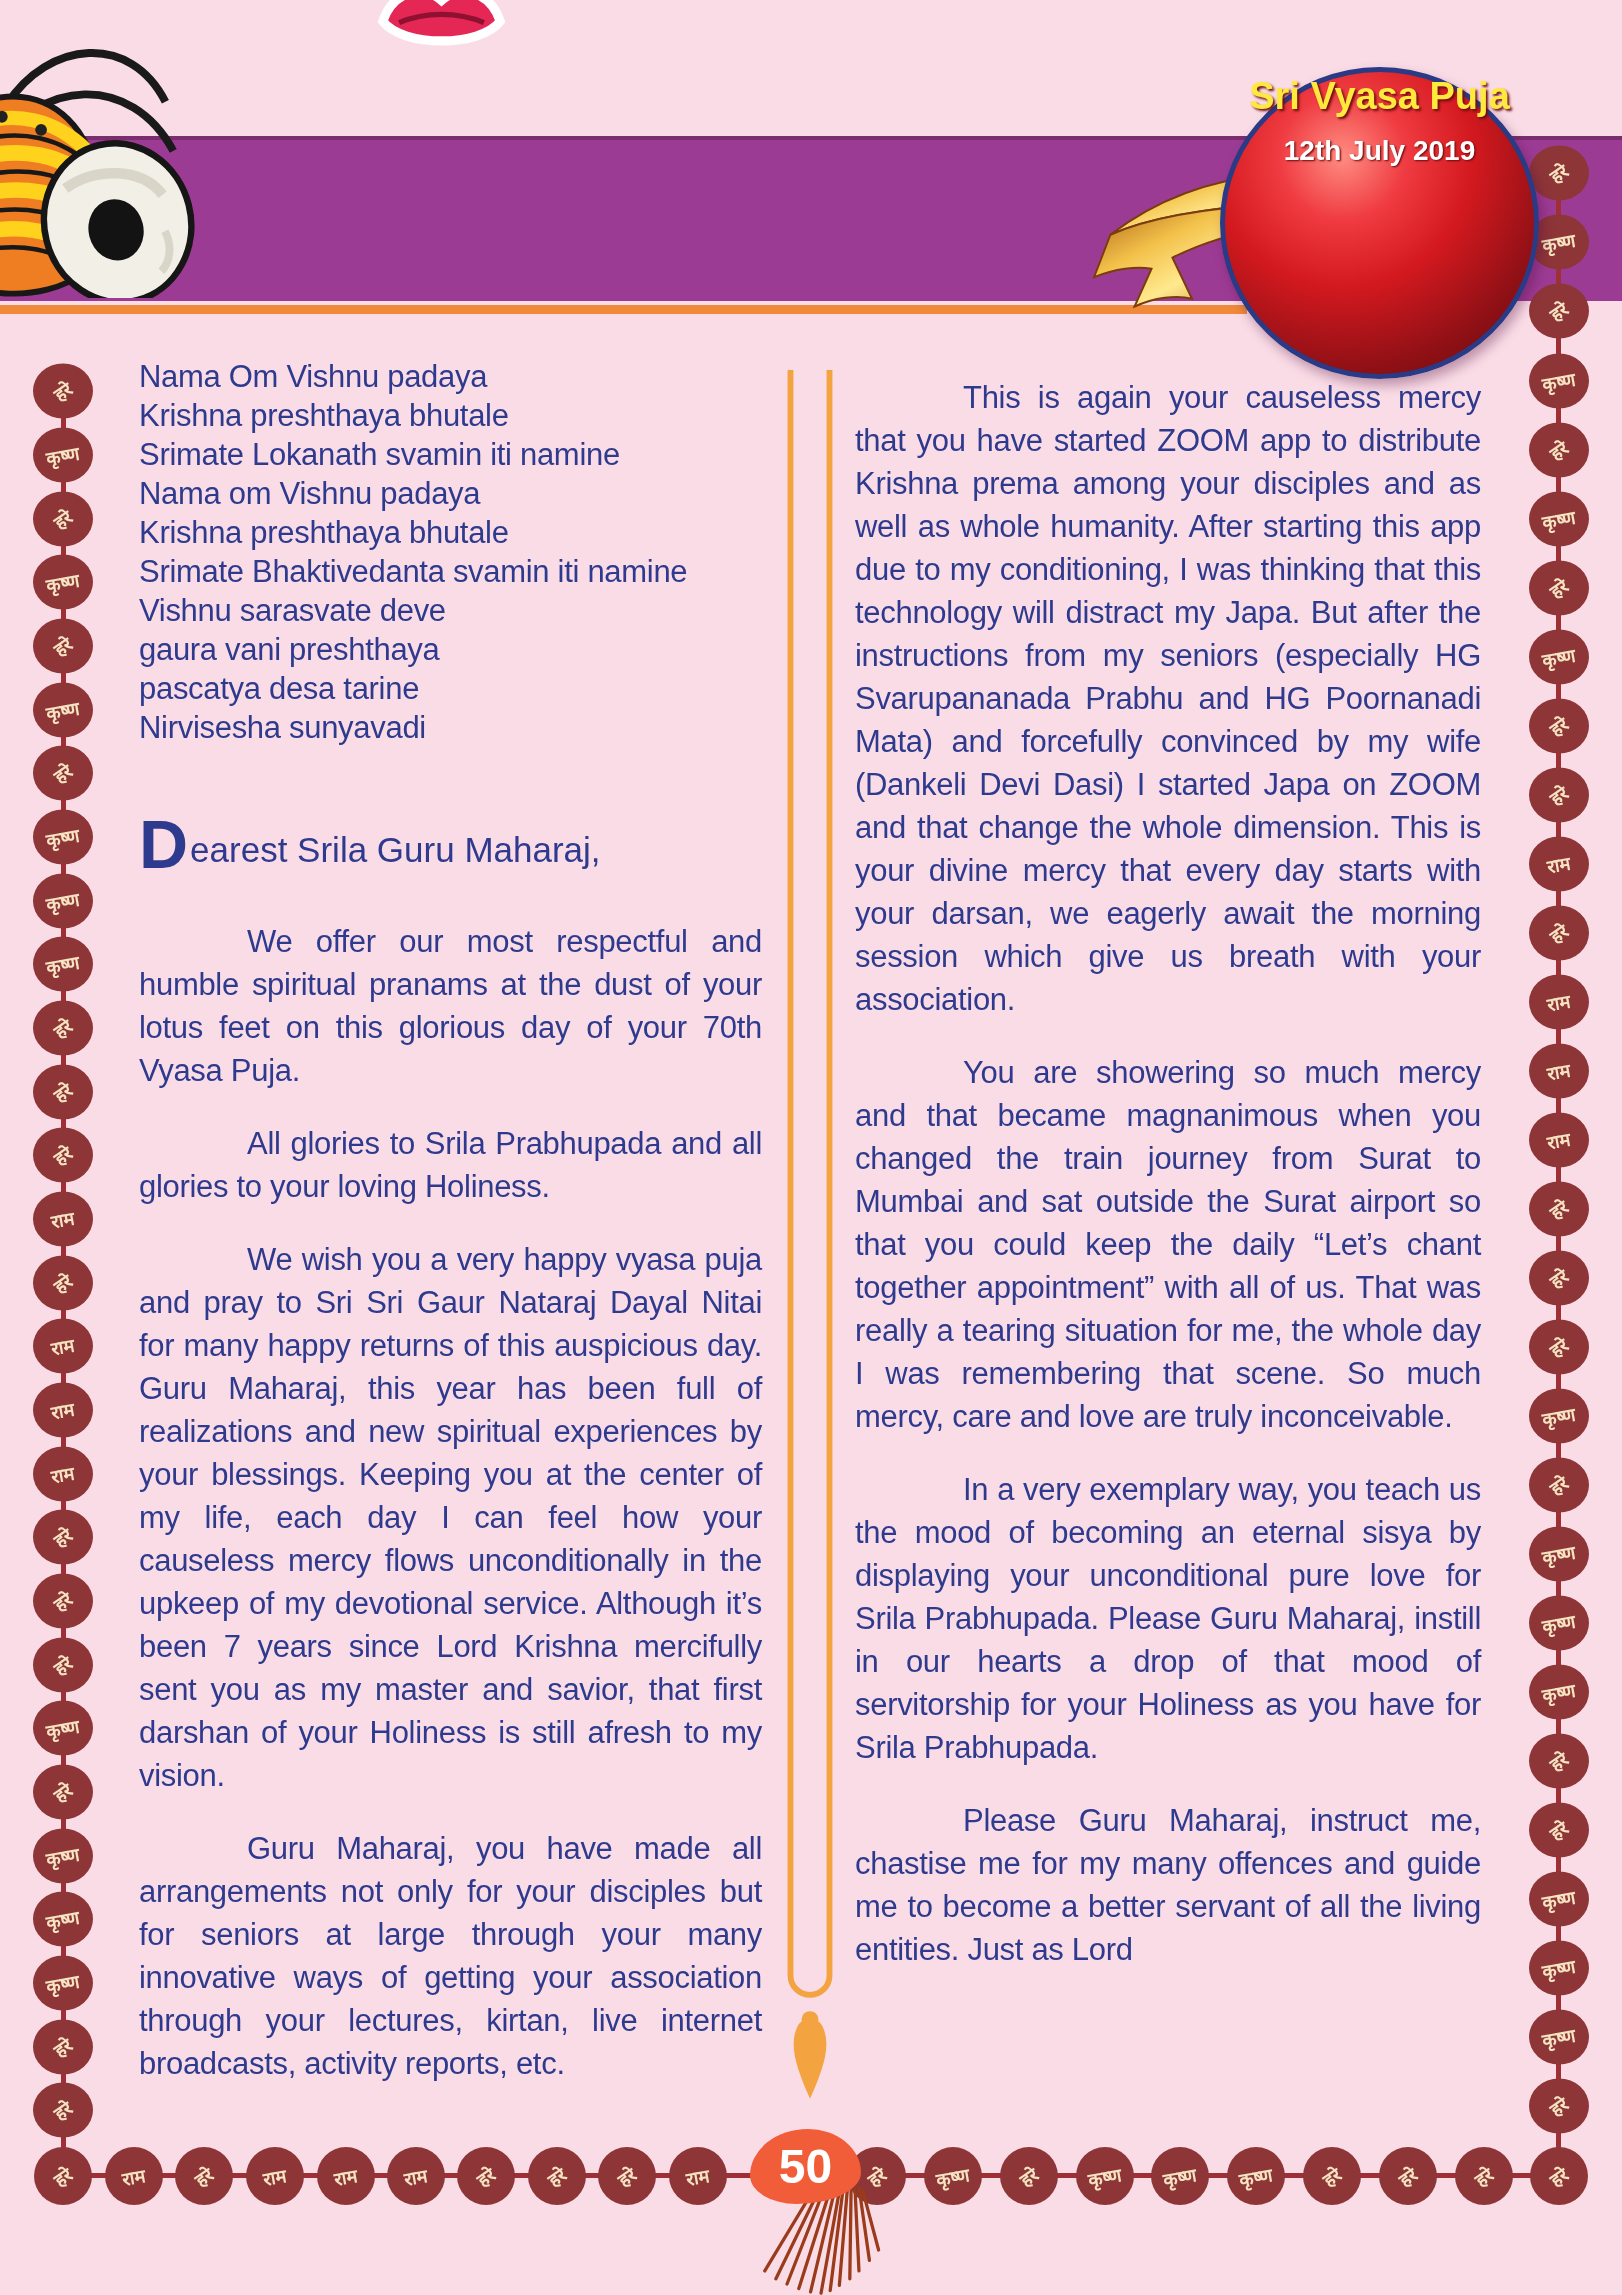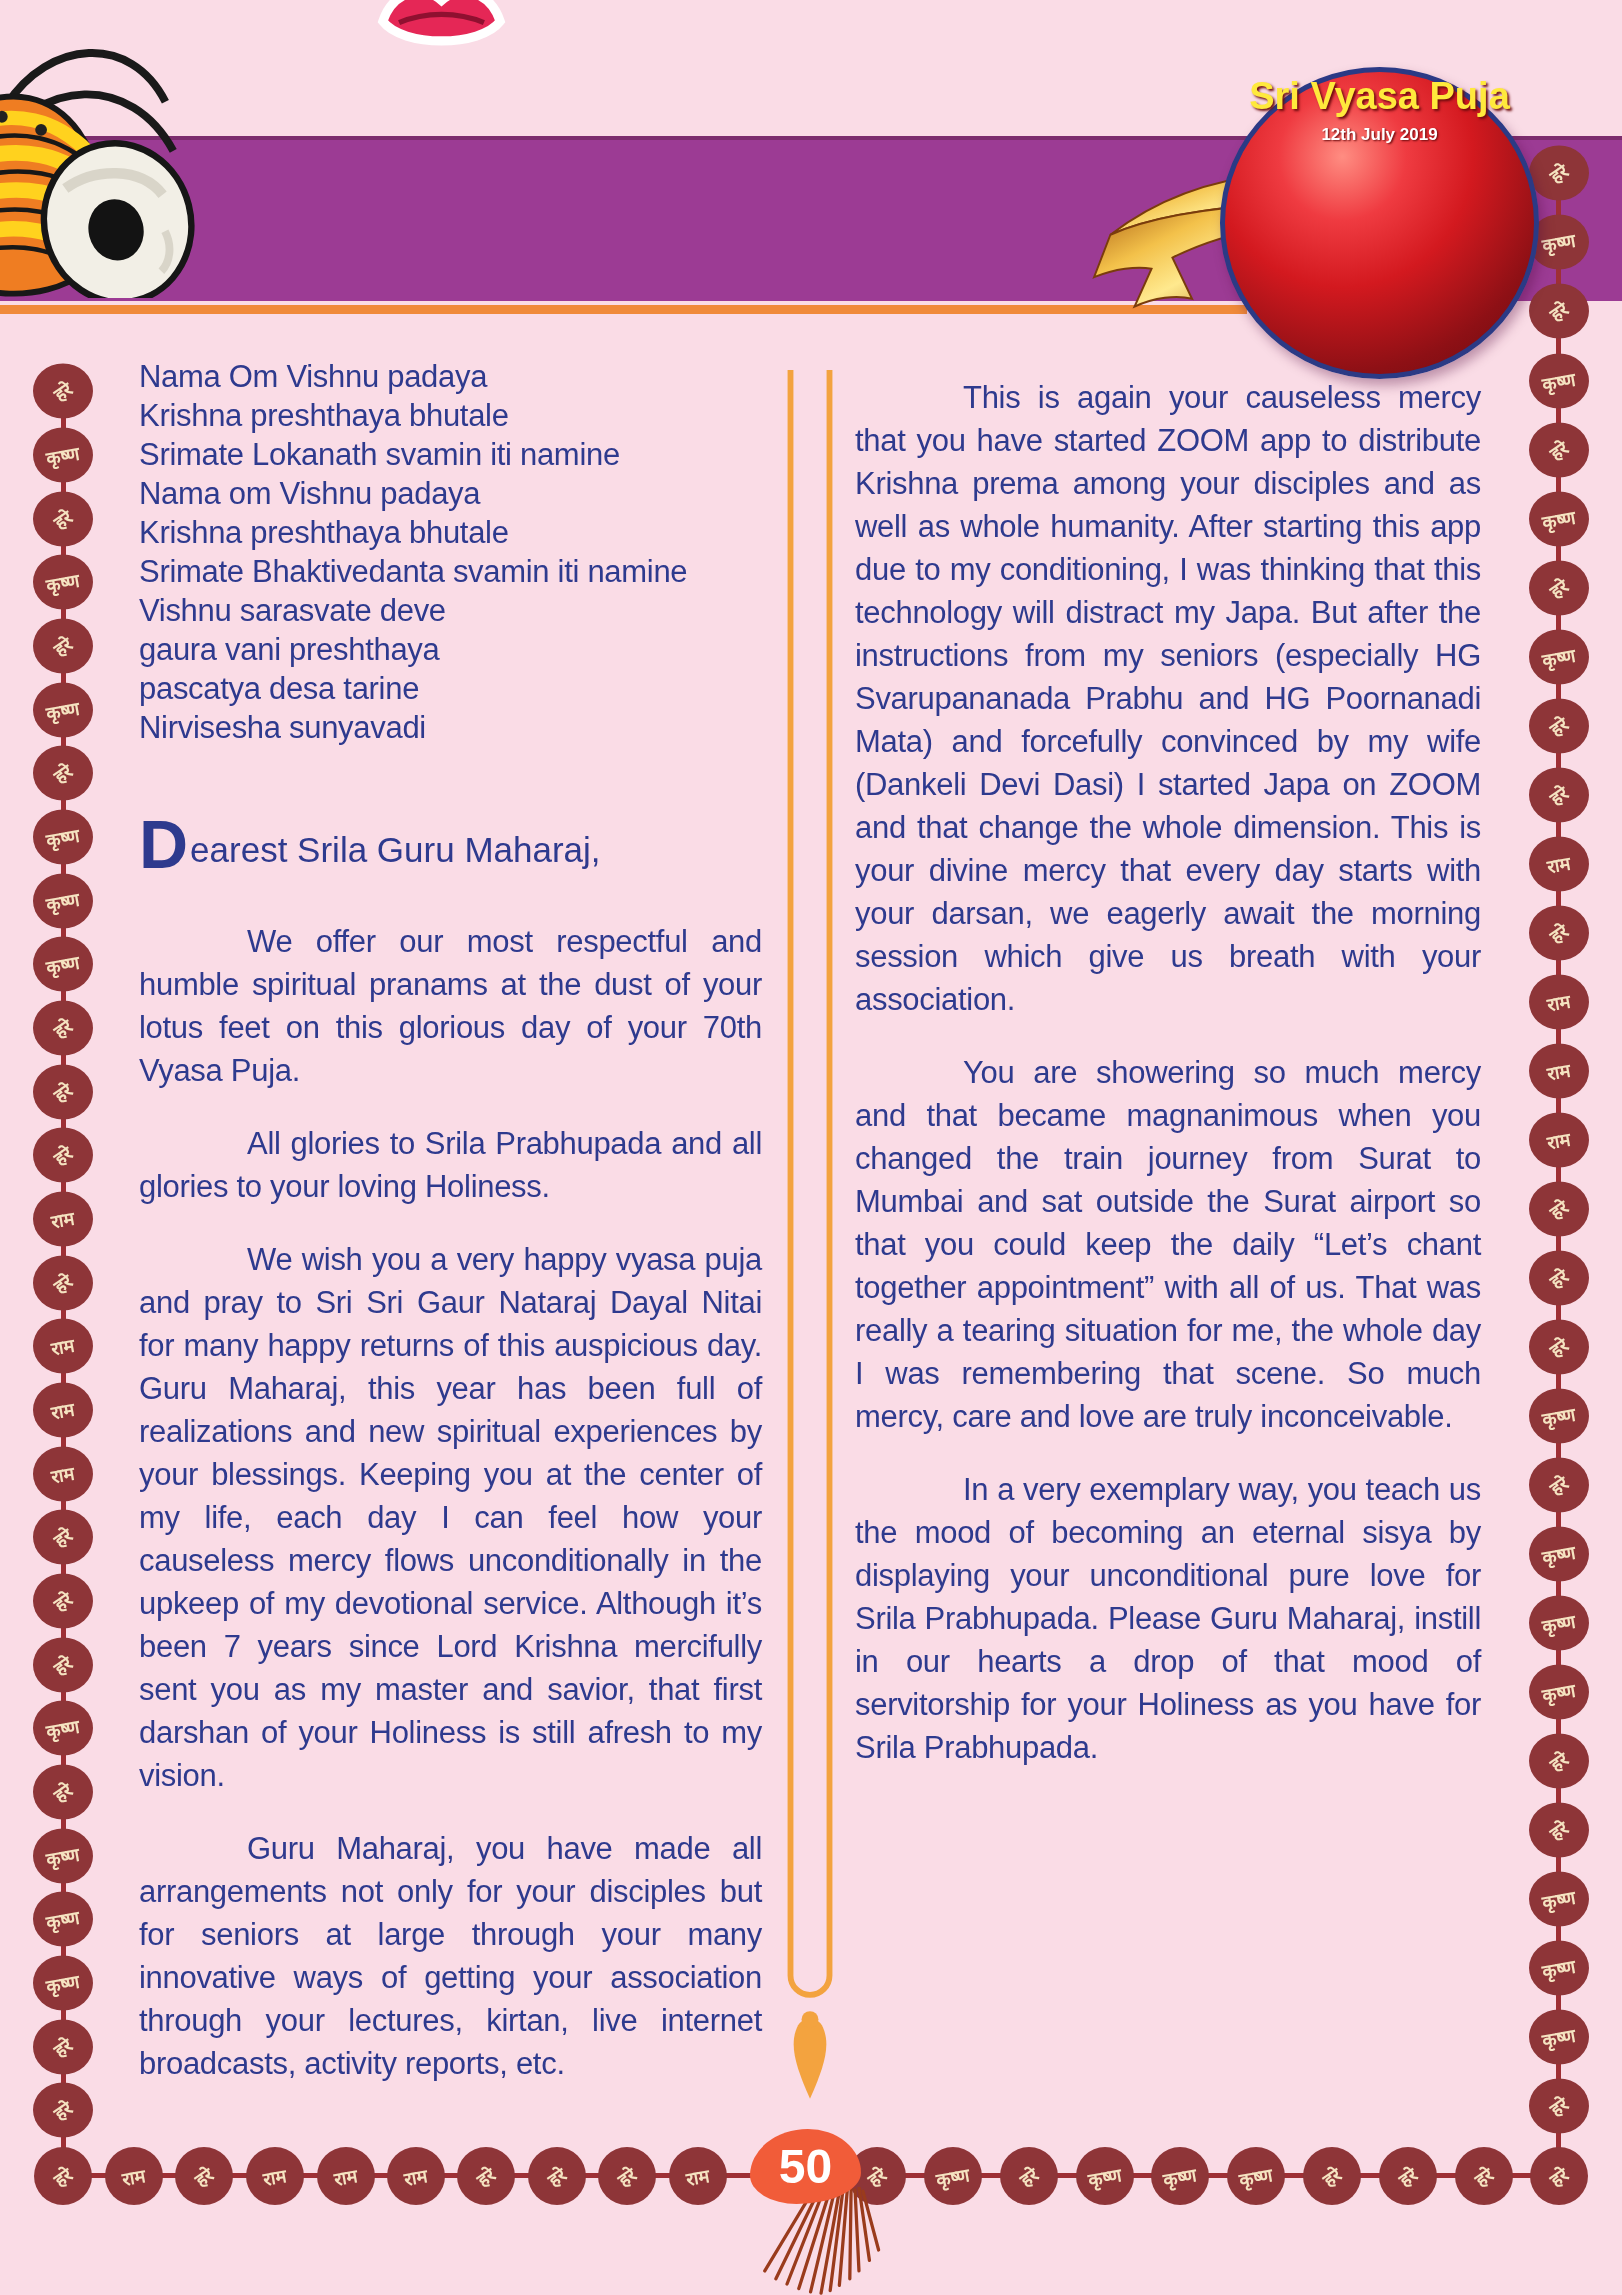--- a/index.html
+++ b/index.html
@@ -35,22 +35,22 @@
       3.3px 3.3px 0 #e1242b,-3.3px 3.3px 0 #e1242b,3.3px -3.3px 0 #e1242b,-3.3px -3.3px 0 #e1242b,
       4.6px 0 0 #e1242b,-4.6px 0 0 #e1242b,0 4.6px 0 #e1242b,0 -4.6px 0 #e1242b,
       -7.9px 9.2px 10.5px rgba(60,0,40,.6);
   }
   .badge-subtitle{
     margin-top:2.6px;
     font-size:38px;font-weight:700;color:#ffe93c;
     text-shadow:2px 2px 2.6px #6d0b0e;
   }
   .badge-date{
-    margin-top:7px;
-    font-size:17px;font-weight:700;color:#ffffff;
+    margin-top:17px;
+    font-size:28px;font-weight:700;color:#ffffff;
     text-shadow:1.3px 1.3px 2px #6d0b0e;
   }
   .ribbon-svg{position:absolute;left:1081px;top:156px;width:209px;height:164px;z-index:2;}
   .drum-svg{position:absolute;left:-9.8px;top:33px;width:252px;height:265px;z-index:4;}
   .lips-svg{position:absolute;left:373px;top:-18.3px;width:137px;height:80px;z-index:2;}
   
   .vline,.hline{position:absolute;background:#9e2f35;z-index:1;}
   .vline{width:4.6px;}
   .hline{height:4.6px;}
   .bead{
@@ -416,20 +416,21 @@
         <p class="para">We wish you a very happy vyasa puja and pray to Sri Sri Gaur Nataraj Dayal Nitai for many happy returns of this auspicious day. Guru Maharaj, this year has been full of realizations and new spiritual experiences by your blessings. Keeping you at the center of my life, each day I can feel how your causeless mercy flows unconditionally in the upkeep of my devotional service. Although it’s been 7 years since Lord Krishna mercifully sent you as my master and savior, that first darshan of your Holiness is still afresh to my vision.</p>
         <p class="para">Guru Maharaj, you have made all arrangements not only for your disciples but for seniors at large through your many innovative ways of getting your association through your lectures, kirtan, live internet broadcasts, activity reports, etc.</p>
       </div>
   </div>
 
   <div class="text-col col-right">
     <div id="right-paras">
         <p class="para">This is again your causeless mercy that you have started ZOOM app to distribute Krishna prema among your disciples and as well as whole humanity. After starting this app due to my conditioning, I was thinking that this technology will distract my Japa. But after the instructions from my seniors (especially HG Svarupananada Prabhu and HG Poornanadi Mata) and forcefully convinced by my wife (Dankeli Devi Dasi) I started Japa on ZOOM and that change the whole dimension. This is your divine mercy that every day starts with your darsan, we eagerly await the morning session which give us breath with your association.</p>
         <p class="para">You are showering so much mercy and that became magnanimous when you changed the train journey from Surat to Mumbai and sat outside the Surat airport so that you could keep the daily “Let’s chant together appointment” with all of us. That was really a tearing situation for me, the whole day I was remembering that scene. So much mercy, care and love are truly inconceivable.</p>
         <p class="para">In a very exemplary way, you teach us the mood of becoming an eternal sisya by displaying your unconditional pure love for Srila Prabhupada. Please Guru Maharaj, instill in our hearts a drop of that mood of servitorship for your Holiness as you have for Srila Prabhupada.</p>
+        <p class="para">Please Guru Maharaj, instruct me, chastise me for my many offences and guide me to become a better servant of all the living entities. Just as Lord</p>
       </div>
   </div>
 
   <div class="page-blob">
     <span class="page-number">50</span>
   </div>
   <svg class="tassel-svg" viewBox="0 0 240 166">
     <g stroke="#9a3b1c" stroke-width="5" stroke-linecap="round" fill="none">
       <path d="M95,0 L18,128"></path>
       <path d="M102,2 L35,140"></path>

